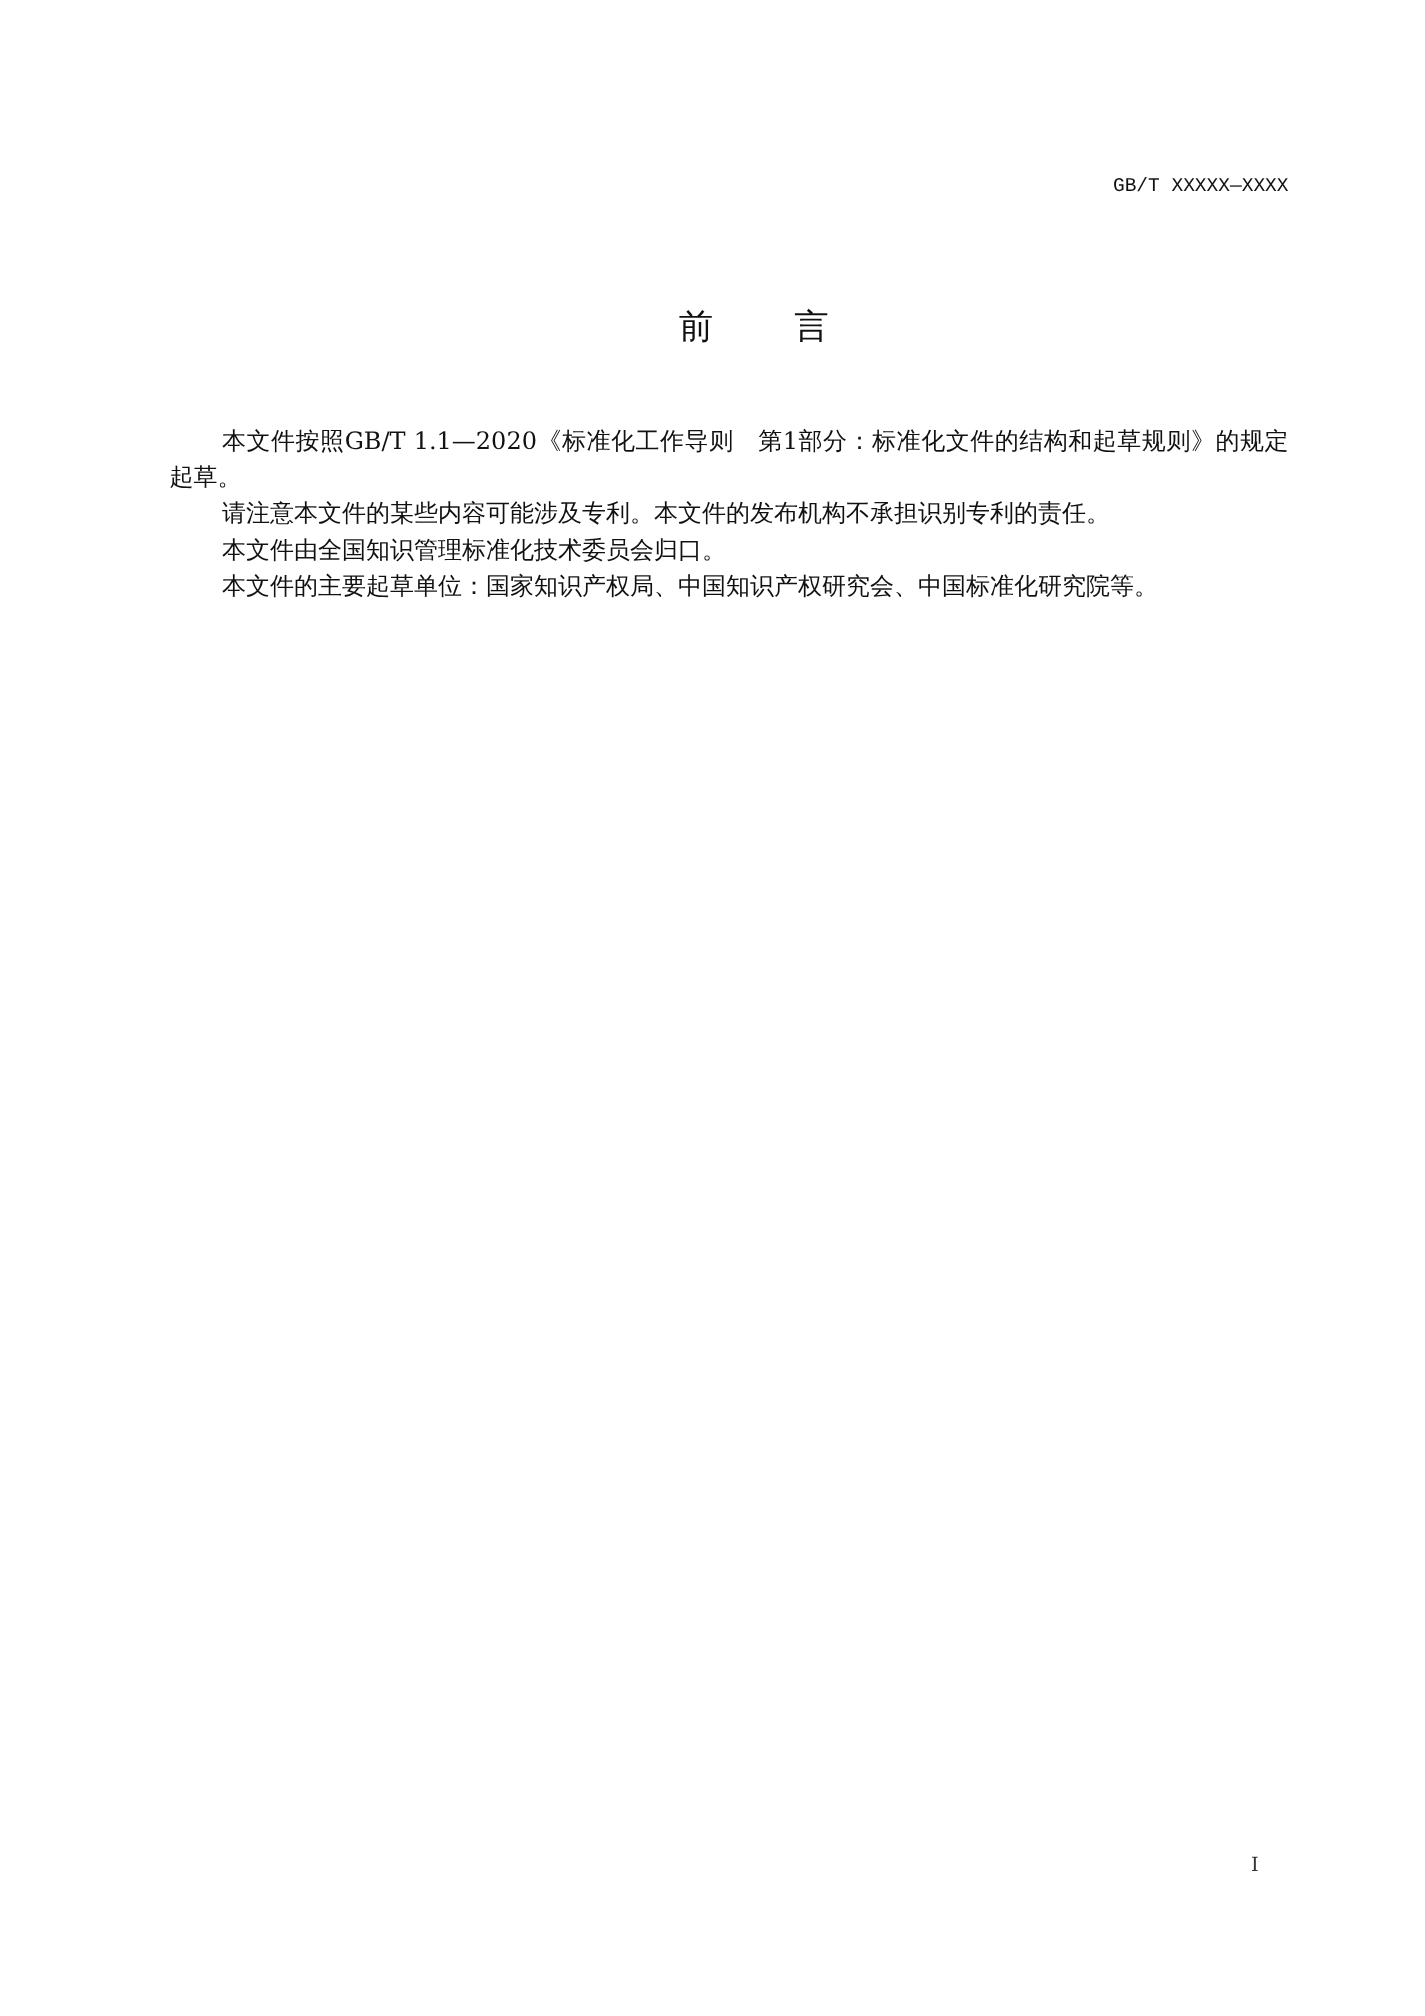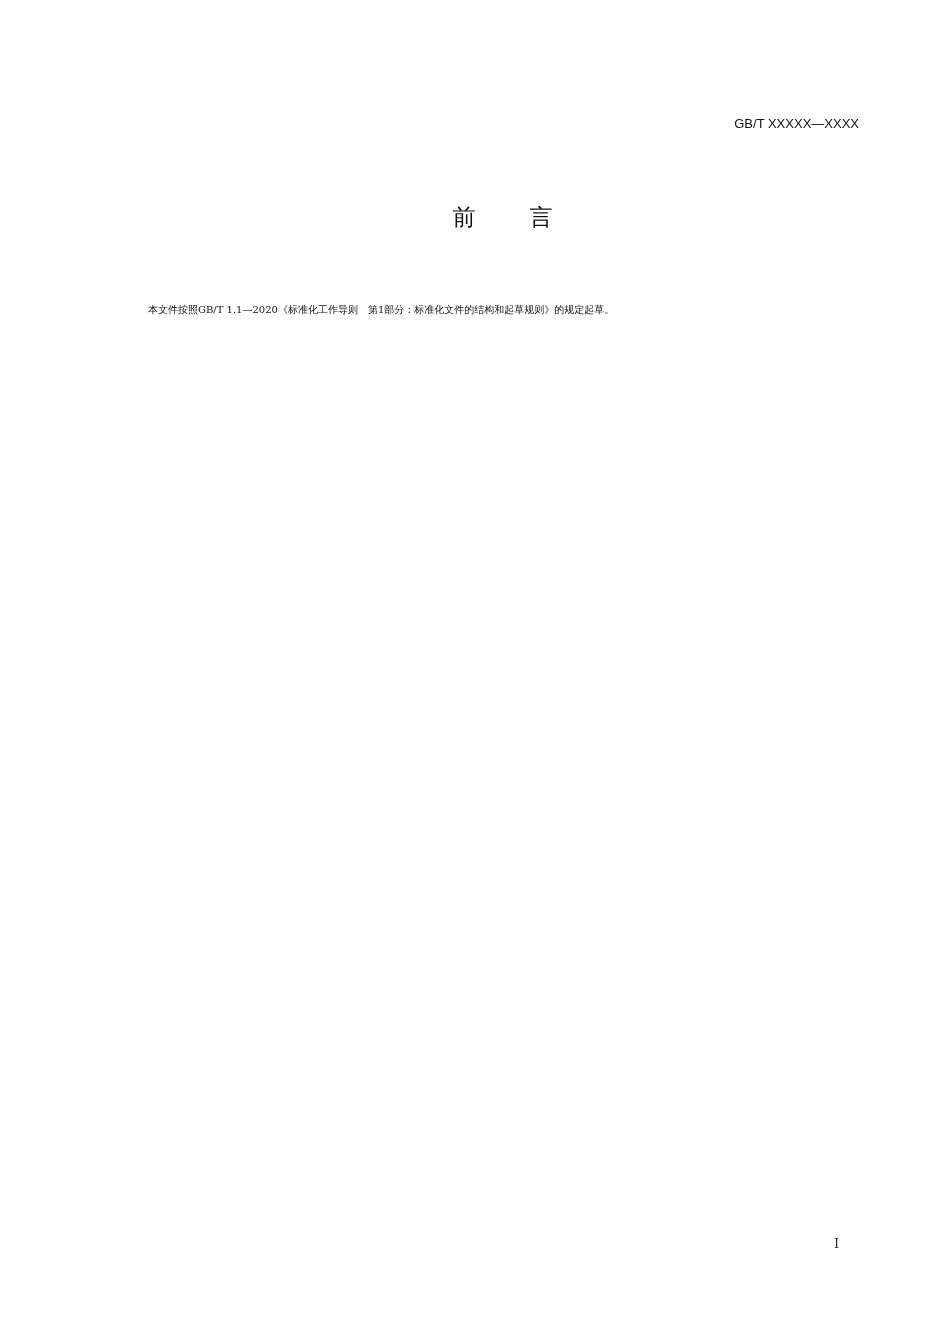--- a/index.html
+++ b/index.html
@@ -1,34 +1,37 @@
 <!DOCTYPE html>
 <html><head>
 <meta charset="utf-8">
 <style>
   html, body { margin: 0; padding: 0; background: #ffffff; }
   body { width: 950px; height: 1344px; position: relative; overflow: hidden;
          font-family: "DejaVu Serif", "Liberation Serif", serif; color: #111; }
-  .header-code { position: absolute; top: 116px; right: 91px; font-family: Liberation Sans, sans-serif;
+  .header-code { position: absolute; top: 116px; right: 91px; font-family: Liberation Mono, monospace;
                  font-size: 13px; letter-spacing: 0; color: #111; }
   .title { position: absolute; top: 202px; left: 0; width: 1005px; text-align: center;
            font-family: "DejaVu Sans", "Liberation Sans", sans-serif; font-size: 23px; color: #111; }
   .title span { display: inline-block; }
   .title .gap { width: 54px; }
-  .body { position: absolute; top: 298px; left: 113px; width: 746px; font-size: 10px; line-height: 24.2px; }
+  .body { position: absolute; top: 282px; left: 113px; width: 746px; font-size: 16px; line-height: 24.2px; }
   .para { margin: 0; text-indent: 35px; text-align: justify; }
   .para.first { text-align-last: left; }
   .page-num { position: absolute; top: 1236px; left: 834px; font-size: 13px; color: #333; }
 </style>
 </head>
 <body>
 
 <div class="header-code">GB/T XXXXX—XXXX</div>
 
 <div class="title">
   <span>前</span><span class="gap"></span><span>言</span>
 </div>
 
 <div class="body">
   <p class="para first">本文件按照GB/T 1.1—2020《标准化工作导则　第1部分：标准化文件的结构和起草规则》的规定起草。</p>
+  <p class="para">请注意本文件的某些内容可能涉及专利。本文件的发布机构不承担识别专利的责任。</p>
+  <p class="para">本文件由全国知识管理标准化技术委员会归口。</p>
+  <p class="para">本文件的主要起草单位：国家知识产权局、中国知识产权研究会、中国标准化研究院等。</p>
 </div>
 
 <div class="page-num">I</div>
 
 </body></html>

